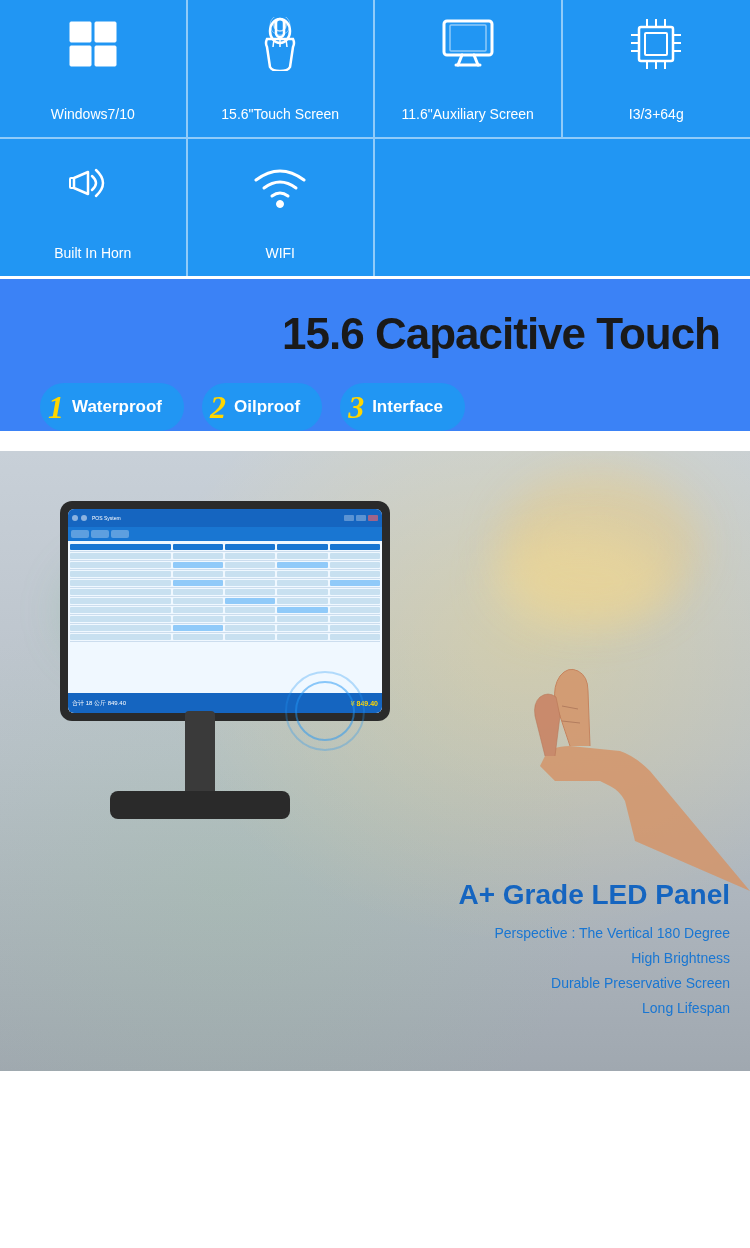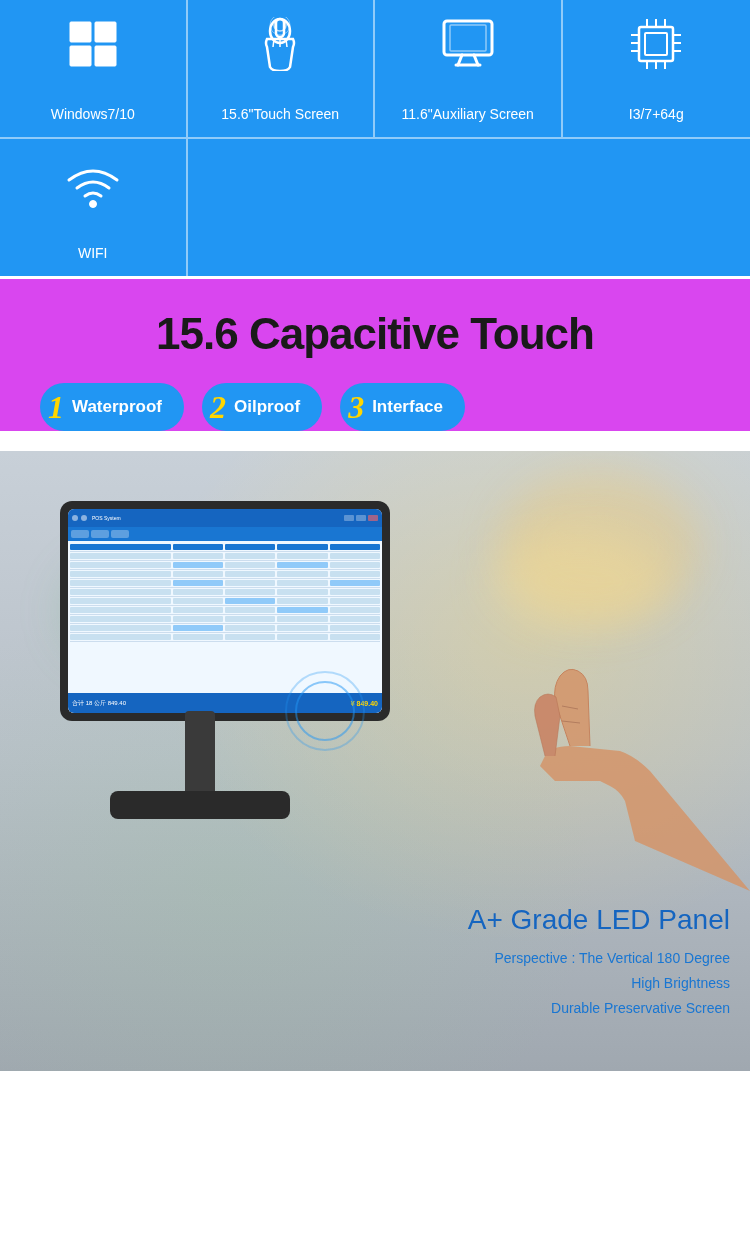--- a/index.html
+++ b/index.html
@@ -54,23 +54,23 @@
     .feature-label {
       color: white;
       font-size: 14px;
       text-align: center;
       font-weight: 500;
       line-height: 1.3;
     }
 
     
     .middle-section {
-      background: #d946ef;
+      background: #3b82f6;
       padding: 30px 30px 0;
-      text-align: center;
+      text-align: right;
     }
     .main-title {
       font-size: 44px;
       font-weight: 900;
       color: #1a1a1a;
       margin-bottom: 24px;
       letter-spacing: -1px;
     }
     .badges-row {
       display: flex;
@@ -241,21 +241,21 @@
 
     
     .info-panel {
       position: absolute;
       right: 20px;
       bottom: 50px;
       text-align: right;
     }
     .info-title {
       font-size: 28px;
-      font-weight: 400;
+      font-weight: 700;
       color: #1565C0;
       margin-bottom: 10px;
     }
     .info-subtitle {
       font-size: 14px;
       color: #1976D2;
       line-height: 1.8;
     }
 
     
@@ -364,23 +364,36 @@
 
         <line x1="18" y1="0" x2="18" y2="8" stroke="white" stroke-width="2"></line>
         <line x1="27" y1="0" x2="27" y2="8" stroke="white" stroke-width="2"></line>
         <line x1="36" y1="0" x2="36" y2="8" stroke="white" stroke-width="2"></line>
 
         <line x1="18" y1="42" x2="18" y2="50" stroke="white" stroke-width="2"></line>
         <line x1="27" y1="42" x2="27" y2="50" stroke="white" stroke-width="2"></line>
         <line x1="36" y1="42" x2="36" y2="50" stroke="white" stroke-width="2"></line>
       </svg>
     </div>
-    <span class="feature-label">I3/7+64g</span>
-  </div>
-
+    <span class="feature-label">I3/3+64g</span>
+  </div>
+
+  <div class="feature-cell">
+    <div class="feature-icon">
+      <svg width="54" height="50" viewBox="0 0 54 50" xmlns="http://www.w3.org/2000/svg">
+
+        <polygon points="22,14 8,20 8,30 22,36" fill="none" stroke="white" stroke-width="2.5" stroke-linejoin="round"></polygon>
+        <rect x="4" y="20" width="4" height="10" rx="1" fill="none" stroke="white" stroke-width="2"></rect>
+
+        <path d="M26 18 Q34 25 26 32" fill="none" stroke="white" stroke-width="2.5" stroke-linecap="round"></path>
+        <path d="M30 12 Q44 25 30 38" fill="none" stroke="white" stroke-width="2.5" stroke-linecap="round"></path>
+      </svg>
+    </div>
+    <span class="feature-label">Built In Horn</span>
+  </div>
 
   <div class="feature-cell">
     <div class="feature-icon">
       <svg width="56" height="50" viewBox="0 0 56 50" xmlns="http://www.w3.org/2000/svg">
 
         <path d="M4 22 Q28 4 52 22" fill="none" stroke="white" stroke-width="3" stroke-linecap="round"></path>
         <path d="M12 30 Q28 18 44 30" fill="none" stroke="white" stroke-width="3" stroke-linecap="round"></path>
         <path d="M20 38 Q28 32 36 38" fill="none" stroke="white" stroke-width="3" stroke-linecap="round"></path>
         <circle cx="28" cy="46" r="3.5" fill="white"></circle>
       </svg>
@@ -545,16 +558,17 @@
       <line x1="192" y1="150" x2="210" y2="152" stroke="#b07050" stroke-width="1"></line>
     </svg>
   </div>
 
   <div class="info-panel">
     <div class="info-title">A+ Grade LED Panel</div>
     <div class="info-subtitle">
       <div>Perspective : The Vertical 180 Degree</div>
       <div>High Brightness</div>
       <div>Durable Preservative Screen</div>
+      <div>Long Lifespan</div>
     </div>
   </div>
 
 </div>
 
 </body></html>

